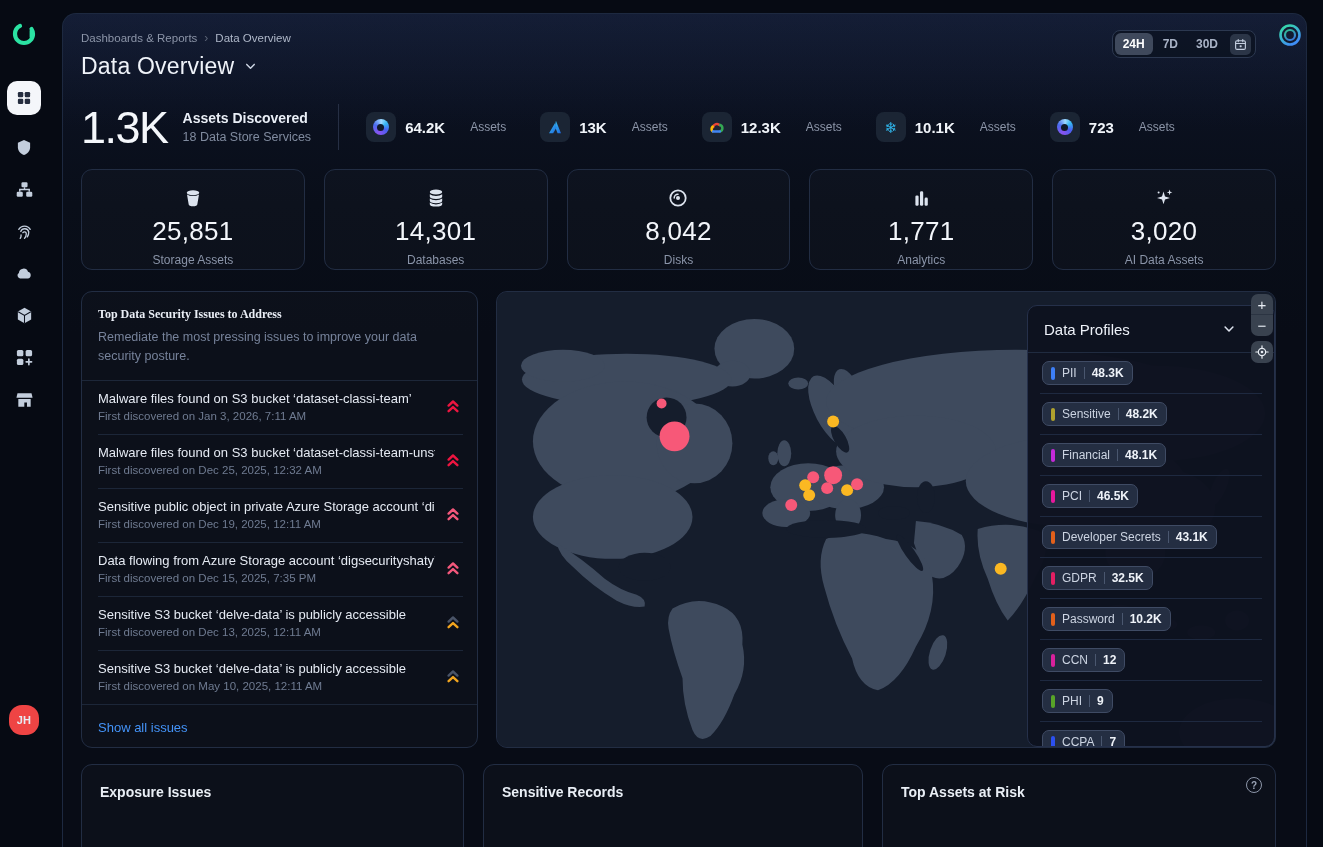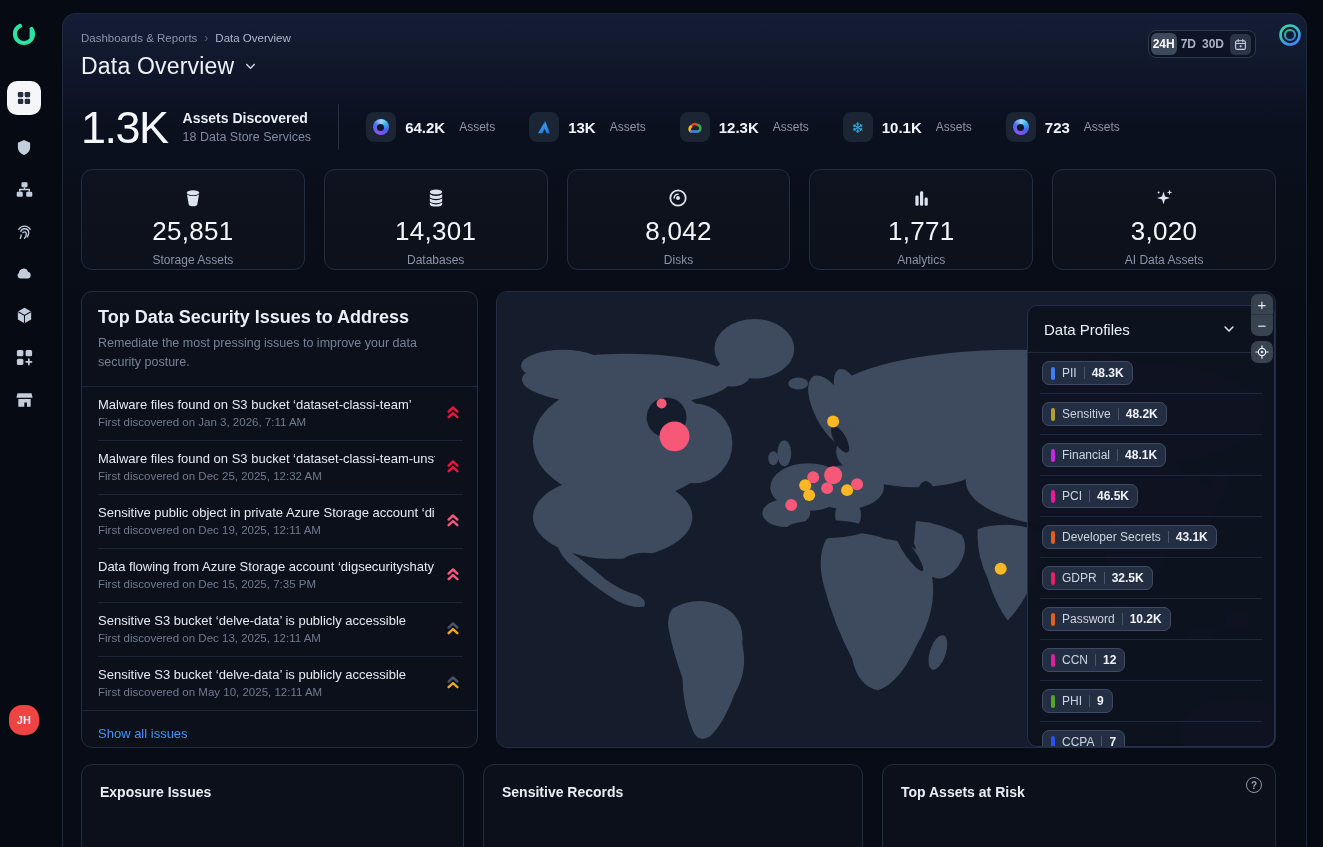--- a/index.html
+++ b/index.html
@@ -48,55 +48,55 @@
   .crumb-sep { color:#5b6476; font-size:12px; }
   .title-row { margin-top:8px; display:flex; align-items:center; gap:9px; }
   .page-title { font-size:23px; font-weight:400; color:#eff3f9; letter-spacing:.2px; }
   
   .tp {
     position:absolute; top:16px; right:50px;
     display:flex; align-items:center; gap:2px;
     border:1px solid #2c3850; background:rgba(10,16,28,.6);
     border-radius:8px; padding:2px 4px 2px 2px; height:28px;
   }
-  .tp-opt { font-size:12px; font-weight:600; color:#a9b3c6; padding:4px 2px; border-radius:6px; }
+  .tp-opt { font-size:12px; font-weight:600; color:#a9b3c6; padding:4px 8px; border-radius:6px; }
   .tp-opt.active { background:#3f495c; color:#ffffff; }
   .tp-cal { width:21px; height:21px; border-radius:5px; background:#2b3547; display:flex; align-items:center; justify-content:center; margin-left:2px; }
   .ring-logo { position:absolute; left:1276px; top:21px; width:28px; height:28px; z-index:9; }
   
   .assets-bar { margin:24px 30px 0 18px; display:flex; align-items:center; position:relative; z-index:1; }
   .big-num { font-size:45px; font-weight:500; color:#f4f7fb; letter-spacing:-1.5px; line-height:1; }
   .as-sub { margin-left:15px; }
   .as-l1 { font-size:14px; font-weight:600; color:#e9eef6; }
   .as-l2 { font-size:12.5px; color:#808b9f; margin-top:4px; }
   .vdiv { width:1px; height:46px; background:#262f44; margin:0 27px; }
   .chips { display:flex; align-items:center; gap:34px; }
   .chip { display:flex; align-items:center; gap:9px; }
   .tile { width:30px; height:30px; border-radius:8px; background:#1b2534; display:flex; align-items:center; justify-content:center; position:relative; }
   .orb { width:16px; height:16px; border-radius:50%; position:relative;
     background:conic-gradient(from 200deg,#8a53f0,#4a6cf0 25%,#9fd9ff 45%,#35b6f3 60%,#4a5ef0 78%,#8a53f0); }
   .orb::after { content:''; position:absolute; left:4px; top:5px; width:7px; height:7px; border-radius:50%; background:#10192a; }
   .snow { font-size:15px; color:#2fb3e8; line-height:1; }
   .chip-count { font-size:15px; font-weight:bold; color:#f0f4f9;text-align:center; }
-  .chip-unit { font-size:12px; color:#8c95a8; margin-left:5px; }
+  .chip-unit { font-size:12px; color:#8c95a8; margin-left:16px; }
   
   .stats { margin:19px 30px 0 18px; display:grid; grid-template-columns:repeat(5,1fr); gap:19px; position:relative; z-index:1; }
   .card {
     border:1px solid #222d43; border-radius:11px;
     background:rgba(255,255,255,0.02);
   }
   .stat-card { height:101px; text-align:center; padding-top:16px; }
   .stat-ic { height:24px; display:flex; align-items:center; justify-content:center; }
   .stat-val { font-size:26px; font-weight:400; color:#f3f6fb; margin-top:6px; letter-spacing:.3px; }
   .stat-lab { font-size:12px; color:#8a94a8; margin-top:6px; }
   
   .mid { margin:21px 30px 0 18px; display:flex; gap:18px; height:457px; }
   .issues { width:397px; flex:none; display:flex; flex-direction:column; }
   .issues-head { padding:15px 16px 14px; border-bottom:1px solid #1d2739; }
-  .issues-title { font-size:18px; font-weight:600; color:#eaeef6; }
+  .issues-title { font-size:12px; font-weight:600; color:#eaeef6;font-family:Liberation Serif, serif; }
   .issues-sub { font-size:12.5px; color:#76829a; margin-top:6px; line-height:1.5; max-width:330px; }
   .issues-list { flex:1; list-style:none; }
   .irow { padding:0 14px 0 16px; }
   .irow-in { display:flex; align-items:center; padding:10px 0 12px; border-bottom:1px solid #1c2638; }
   .irow:last-child .irow-in { border-bottom:none; }
   .irow-txt { flex:1; min-width:0; }
   .irow-title { font-size:13px; color:#e5eaf3; white-space:nowrap; overflow:hidden; }
   .irow-sub { font-size:11.5px; color:#6f7b91; margin-top:4px; }
   .sev { flex:none; margin-left:8px; }
   .sev path { fill:none; stroke-width:2.4; stroke-linecap:round; stroke-linejoin:round; }

